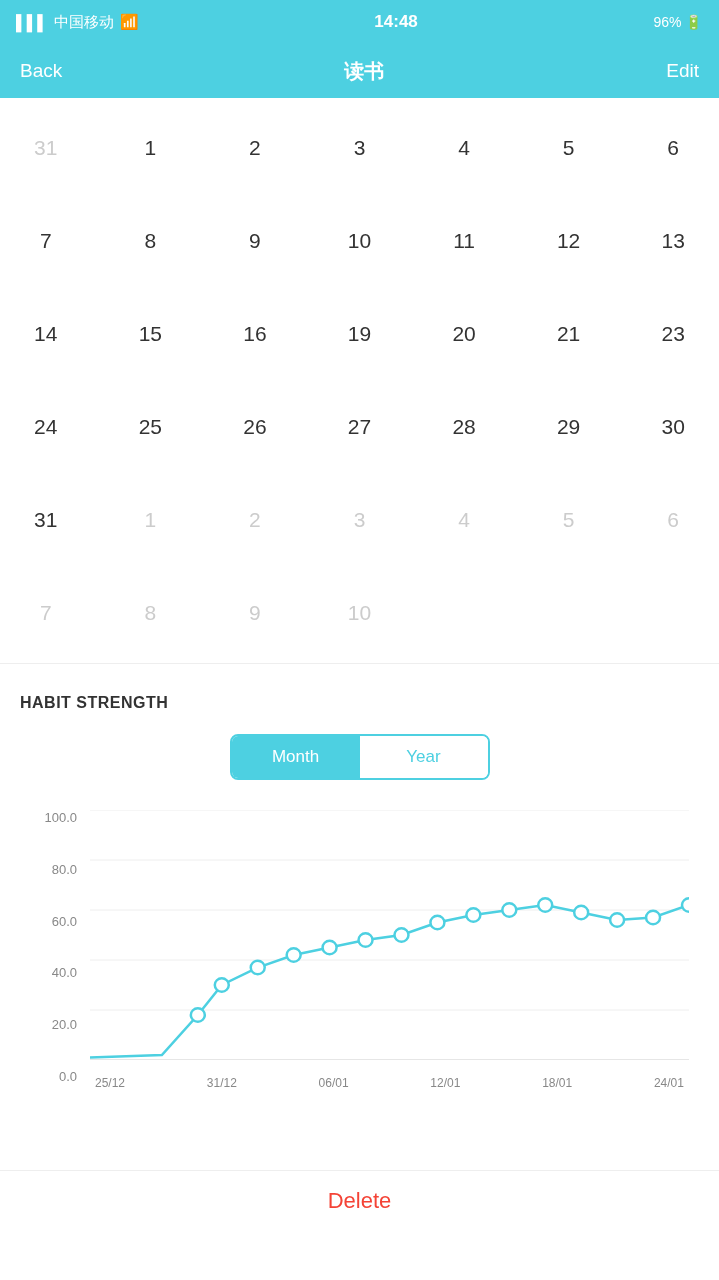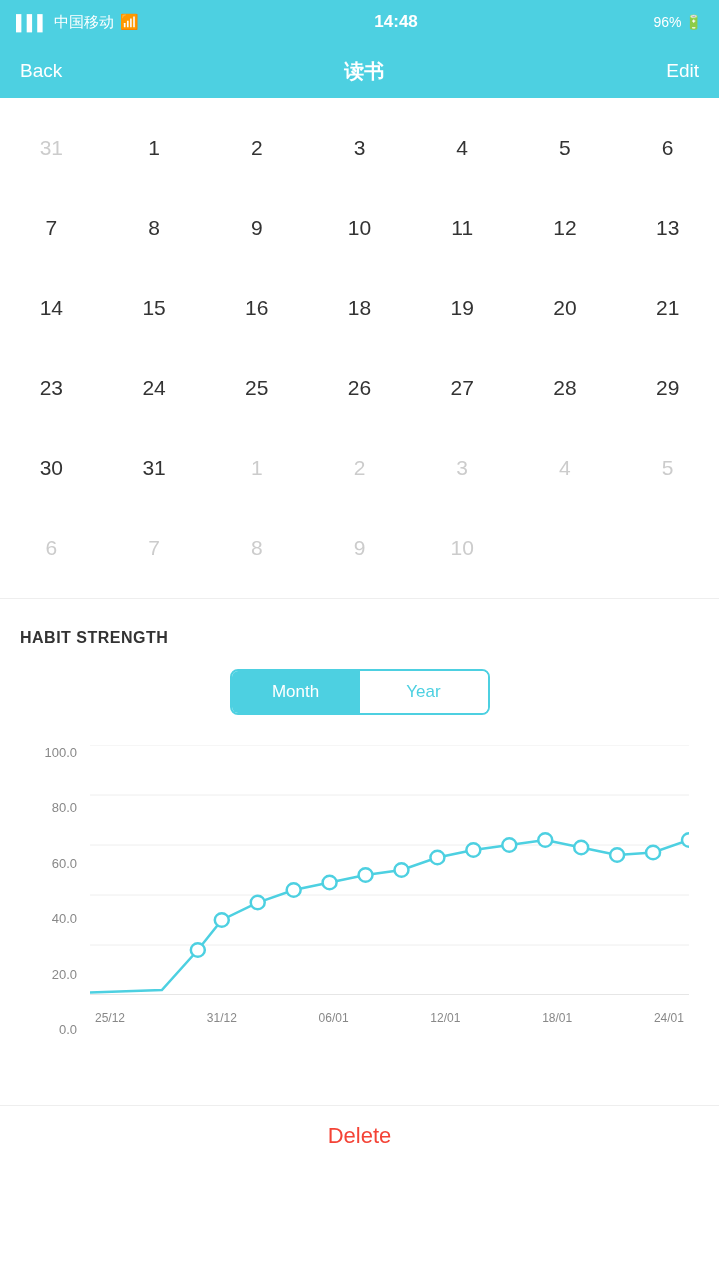--- a/index.html
+++ b/index.html
@@ -50,21 +50,21 @@
     }
 
     
     .calendar-section {
       padding: 10px 0 0 0;
       background: #fff;
     }
     .calendar-grid {
       display: grid;
       grid-template-columns: repeat(7, 1fr);
-      gap: 0;
+      gap: 13px;
     }
     .cal-cell {
       display: flex;
       align-items: center;
       justify-content: center;
       height: 80px;
       font-size: 20px;
       color: #333;
       position: relative;
     }
@@ -127,21 +127,21 @@
     .chart-container {
       position: relative;
       width: 100%;
       height: 340px;
       padding: 10px 10px 50px 70px;
     }
     .y-labels {
       position: absolute;
       left: 0;
       top: 10px;
-      bottom: 38px;
+      bottom: 56px;
       width: 65px;
       display: flex;
       flex-direction: column;
       justify-content: space-between;
       align-items: flex-end;
       padding-right: 8px;
     }
     .y-label {
       font-size: 13px;
       color: #888;
@@ -257,23 +257,20 @@
         <div class="day-num circled">13</div>
       </div>
       <div class="cal-cell">
         <div class="day-num circled">14</div>
       </div>
       <div class="cal-cell">
         <div class="day-num circled">15</div>
       </div>
       <div class="cal-cell">
         <div class="day-num circled">16</div>
-      </div>
-      <div class="cal-cell">
-        <div class="day-num">18</div>
       </div>
       <div class="cal-cell">
         <div class="day-num circled">19</div>
       </div>
       <div class="cal-cell">
         <div class="day-num circled">20</div>
       </div>
       <div class="cal-cell">
         <div class="day-num circled">21</div>
       </div>

